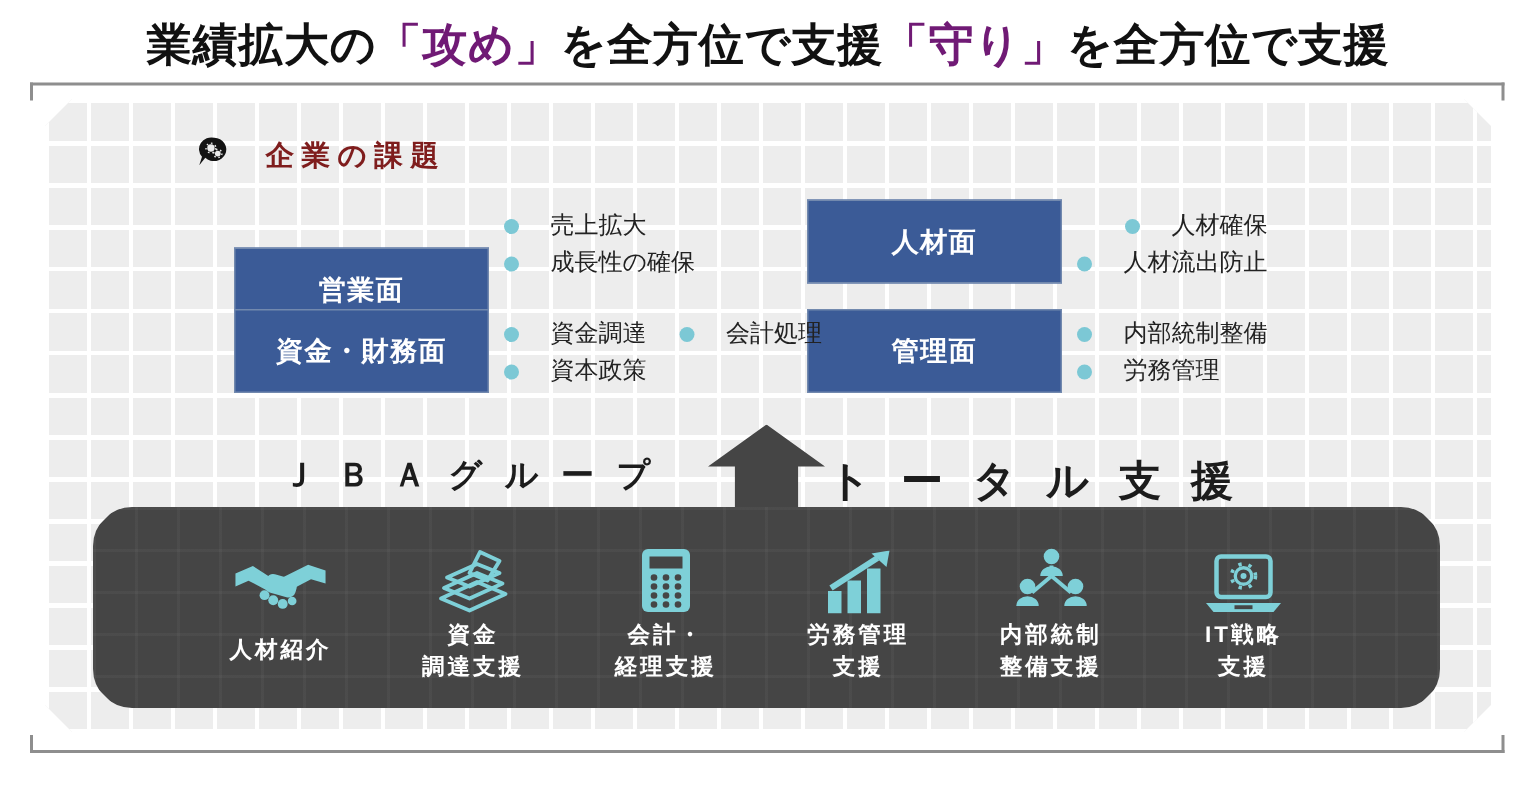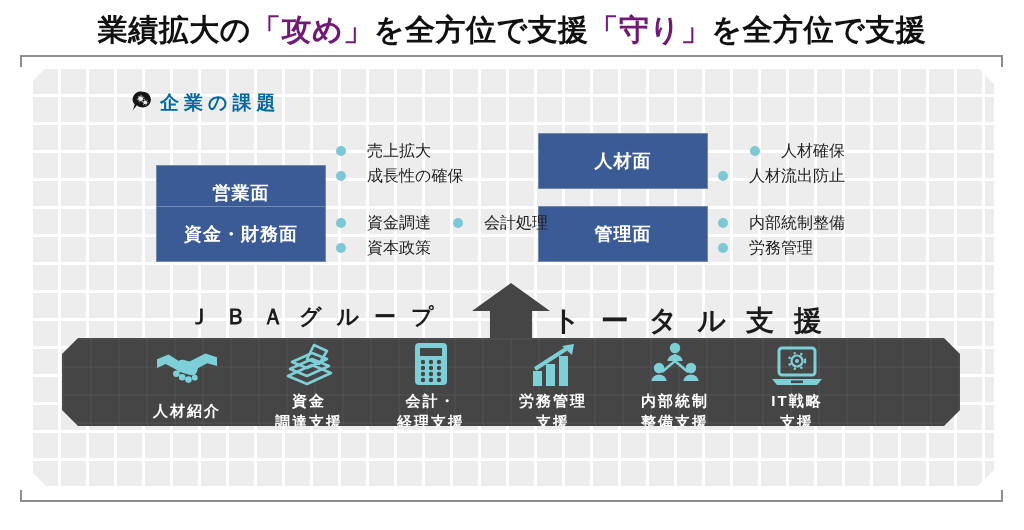--- a/index.html
+++ b/index.html
@@ -21,21 +21,21 @@
   .panel { position:absolute; left:30px; top:66px; width:964px; height:422px;
            background-color:#ededed;
            background-image:
              repeating-linear-gradient(to right,#ffffff 0 3px,rgba(0,0,0,0) 3px 28px),
              repeating-linear-gradient(to bottom,#ffffff 0 3px,rgba(0,0,0,0) 3px 28px);
            clip-path:polygon(18px 0,calc(100% - 18px) 0,100% 18px,100% calc(100% - 18px),
                      calc(100% - 18px) 100%,18px 100%,0 calc(100% - 18px),0 18px); }
 
   
   .challenges-header { position:absolute; left:131px; top:90px; display:flex; align-items:center; gap:7px; }
-  .challenges-header .txt { font-size:19px; font-weight:700; letter-spacing:5px; color:#0369a1; }
+  .challenges-header .txt { font-size:19px; font-weight:700; letter-spacing:5px; color:#7f1d1d;margin-left:17px; }
 
   
   .challenge-box { position:absolute; width:170px; height:56px; background:#3b5b97; border:1px solid #7289ae;
                    display:flex; align-items:center; justify-content:center;
                    color:#fff; font-size:18px; font-weight:700; letter-spacing:1px; }
   .box-sales   { left:156px; top:133px;margin-top:32px; }
   .box-hr      { left:538px; top:133px; }
   .box-finance { left:156px; top:206px; }
   .box-admin   { left:538px; top:206px; }
 
@@ -51,28 +51,28 @@
 
   
   .jba-label   { position:absolute; left:188px; top:302px; font-size:22px; font-weight:700;
                  letter-spacing:15px; color:#1c1c1c; white-space:nowrap; }
   .total-label { position:absolute; left:552px; top:302px; font-size:28px; font-weight:700;
                  letter-spacing:20px; color:#1c1c1c; white-space:nowrap;font-family:Liberation Serif, serif; }
   .up-arrow { position:absolute; left:472px; top:283px; width:78px; height:57px; background:#454545;
               clip-path:polygon(50% 0,100% 49%,77% 49%,77% 100%,23% 100%,23% 49%,0 49%); }
 
   
-  .services-bar { position:absolute; left:62px; top:338px; width:898px; height:88px; background:#454545;
+  .services-bar { position:absolute; left:62px; top:338px; width:898px; height:134px; background:#454545;
                   background-image:
                     repeating-linear-gradient(to right,rgba(255,255,255,0.035) 0 2px,rgba(0,0,0,0) 2px 28px),
                     repeating-linear-gradient(to bottom,rgba(255,255,255,0.035) 0 2px,rgba(0,0,0,0) 2px 28px);
                   clip-path:polygon(16px 0,calc(100% - 16px) 0,100% 16px,100% calc(100% - 16px),
                             calc(100% - 16px) 100%,16px 100%,0 calc(100% - 16px),0 16px);
-                  display:flex; align-items:center; justify-content:flex-start;
-                  padding:6px 70px 0 64px; }
+                  display:flex; align-items:center; justify-content:space-between;
+                  padding:6px 70px 0 64px;border-radius:26px; }
   .service-item { width:122px; display:flex; flex-direction:column; align-items:center; gap:5px; }
   .service-icon { height:48px; display:flex; align-items:flex-end; justify-content:center; }
   .service-label { height:42px; display:flex; align-items:center; justify-content:center; text-align:center;
                    color:#fff; font-size:15px; font-weight:700; letter-spacing:2px;
                    line-height:1.35; white-space:pre-line; }
 </style>
 </head>
 <body>
 
 <div class="stage">

